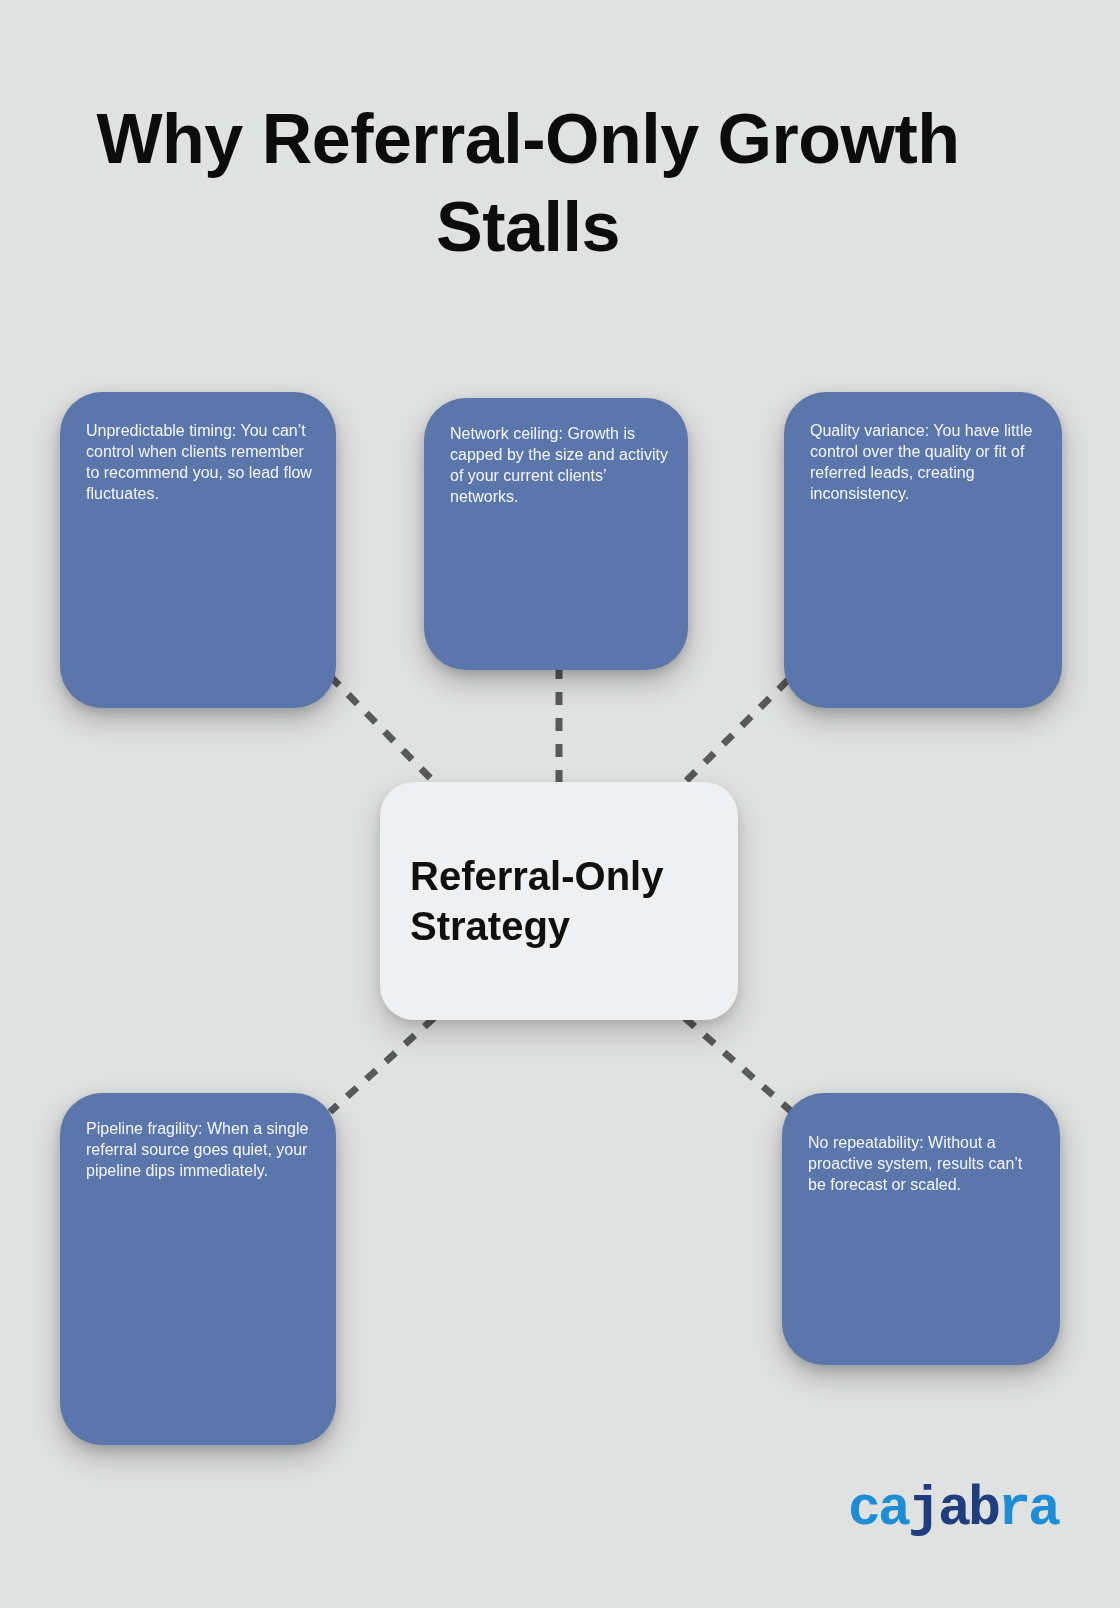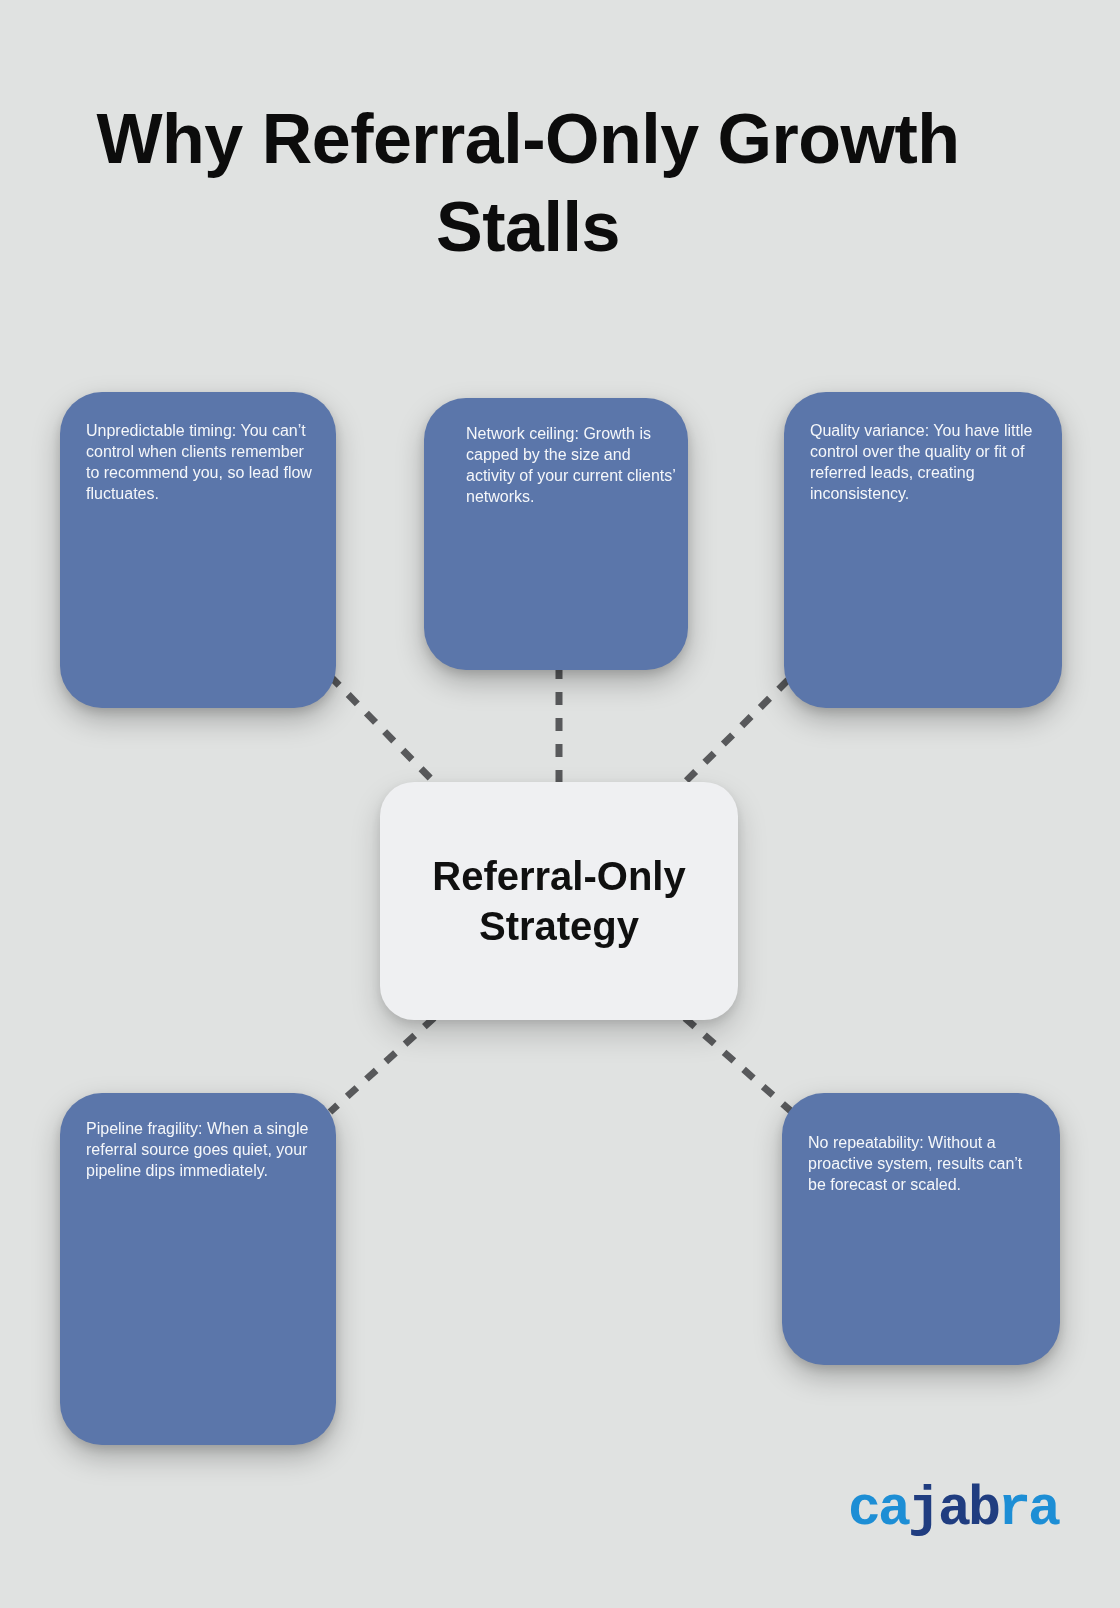--- a/index.html
+++ b/index.html
@@ -26,36 +26,35 @@
     position:absolute;z-index:2;
     background:#5b76aa;
     border-radius:42px;
     color:#f5f7fa;
     font-size:16px;line-height:1.32;
     box-shadow:0 12px 28px rgba(0,0,0,0.25), 0 4px 10px rgba(0,0,0,0.12);
     box-sizing:border-box;
   }
   .node p{margin:0;}
   .node-tl{left:60px; top:392px; width:276px;height:316px;padding:28px 24px 28px 26px;}
-  .node-tc{left:424px;top:398px; width:264px;height:272px;padding:25px 12px 25px 42px;}
+  .node-tc{left:424px;top:398px; width:264px;height:272px;padding:25px 12px 25px 26px;}
   .node-tr{left:784px;top:392px; width:278px;height:316px;padding:28px 26px 31px 26px;}
   .node-bl{left:60px; top:1093px;width:276px;height:352px;padding:25px 24px 25px 26px;}
   .node-br{left:782px;top:1093px;width:278px;height:272px;padding:39px 26px 25px 26px;}
   .center-box{
     position:absolute;z-index:2;
     left:380px;top:782px;width:358px;height:238px;
     background:#eff0f2;
     border-radius:34px;
     box-shadow:0 14px 30px rgba(0,0,0,0.18), 0 4px 10px rgba(0,0,0,0.10);
     display:flex;align-items:center;justify-content:center;
     box-sizing:border-box;
     padding:0 30px;
   }
   .center-box .label{
-    text-align:center;
     font-size:40px;font-weight:bold;line-height:1.25;
     color:#101010;
   }
   .logo{
     position:absolute;z-index:2;
     top:1478px;right:62px;
     font-family:Liberation Mono, monospace;
     font-weight:bold;
     font-size:55px;
     letter-spacing:-3px;

